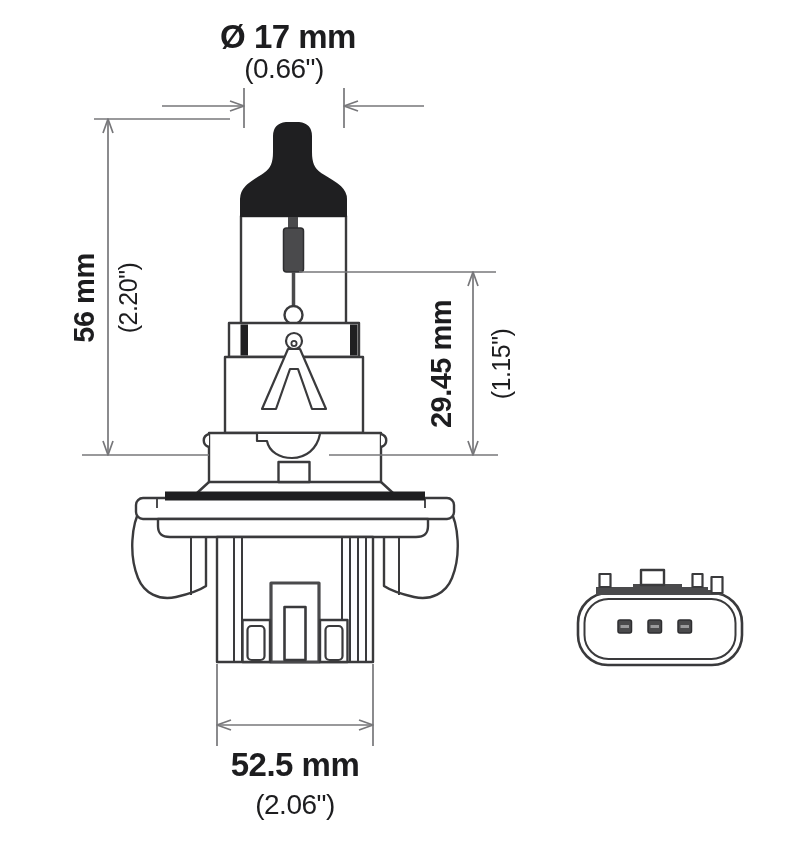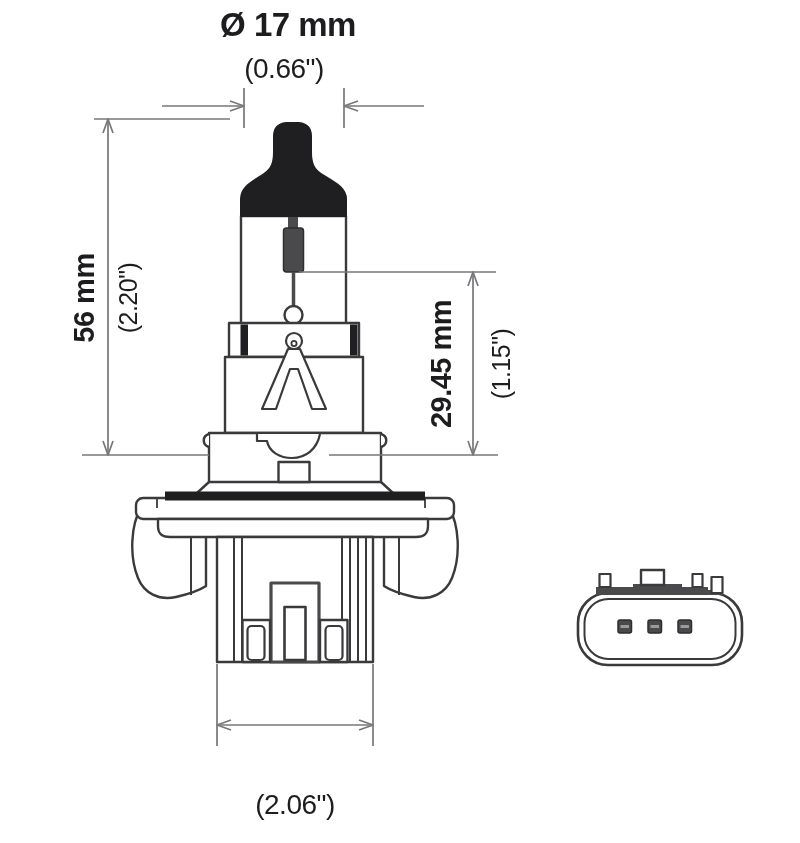--- a/index.html
+++ b/index.html
@@ -117,24 +117,25 @@
       <path d="M468,286 L473,272 L478,286"></path>
       <path d="M468,441 L473,455 L478,441"></path>
 
       <path d="M217,664 V746 M373,664 V746"></path>
       <path d="M219,725 H371"></path>
       <path d="M231,720 L217,725 L231,730"></path>
       <path d="M359,720 L373,725 L359,730"></path>
     </g>
   </svg>
 
-  <div class="dim-label mm fs-big" style="left:188px;top:8px;width:200px;">Ø 17 mm</div>
+  <div class="dim-label mm fs-big" style="left:188px;top:20px;width:200px;">Ø 17 mm</div>
   <div class="dim-label inch fs-inch-big" style="left:184px;top:54px;width:200px;">(0.66")</div>
 
   <div class="dim-label mm fs-med rot" style="left:4px;top:283px;width:160px;height:30px;">56 mm</div>
   <div class="dim-label inch fs-inch-med rot" style="left:49px;top:284px;width:160px;height:28px;">(2.20")</div>
 
   <div class="dim-label mm fs-med rot" style="left:351px;top:349px;width:180px;height:30px;">29.45 mm</div>
   <div class="dim-label inch fs-inch-med rot" style="left:412px;top:350px;width:180px;height:28px;">(1.15")</div>
 
+  <div class="dim-label mm fs-big" style="left:195px;top:748px;width:200px;">52.5 mm</div>
   <div class="dim-label inch fs-inch-big" style="left:195px;top:790px;width:200px;">(2.06")</div>
 
 </div>
 
 </body></html>

